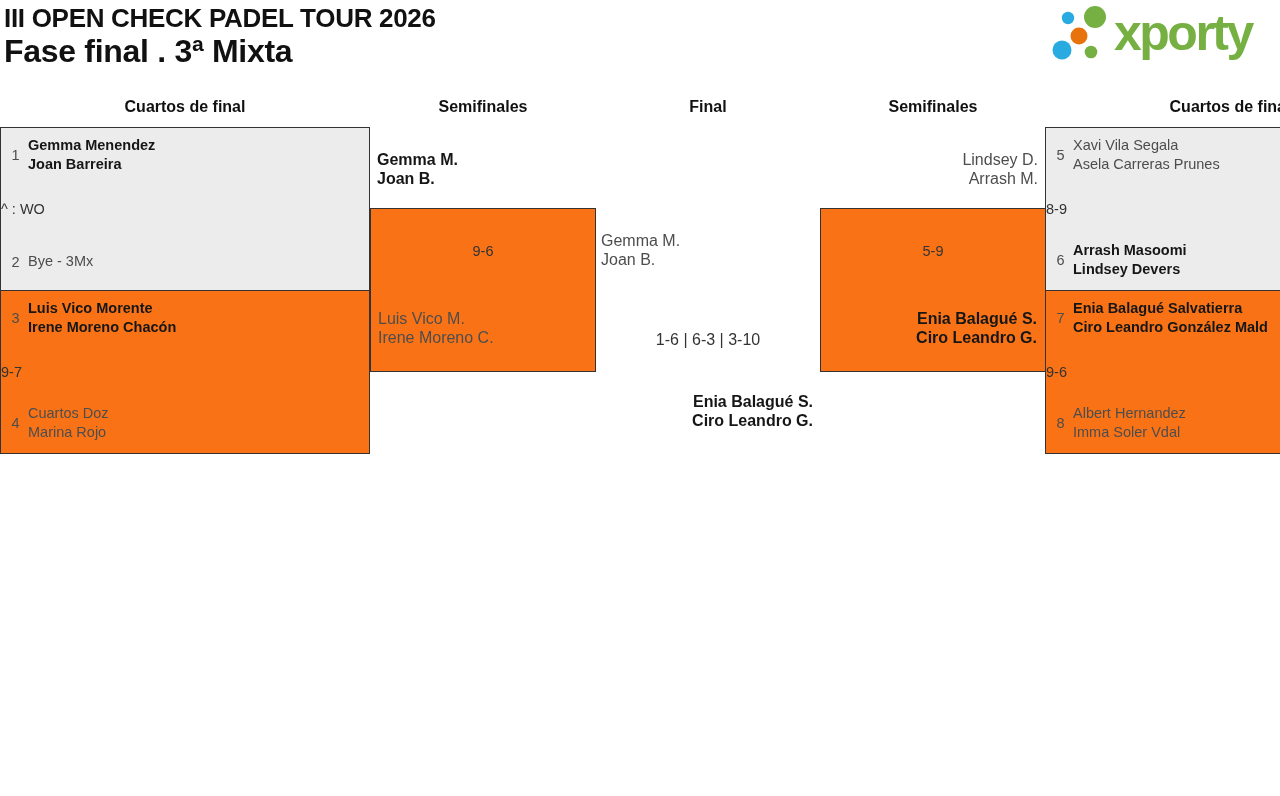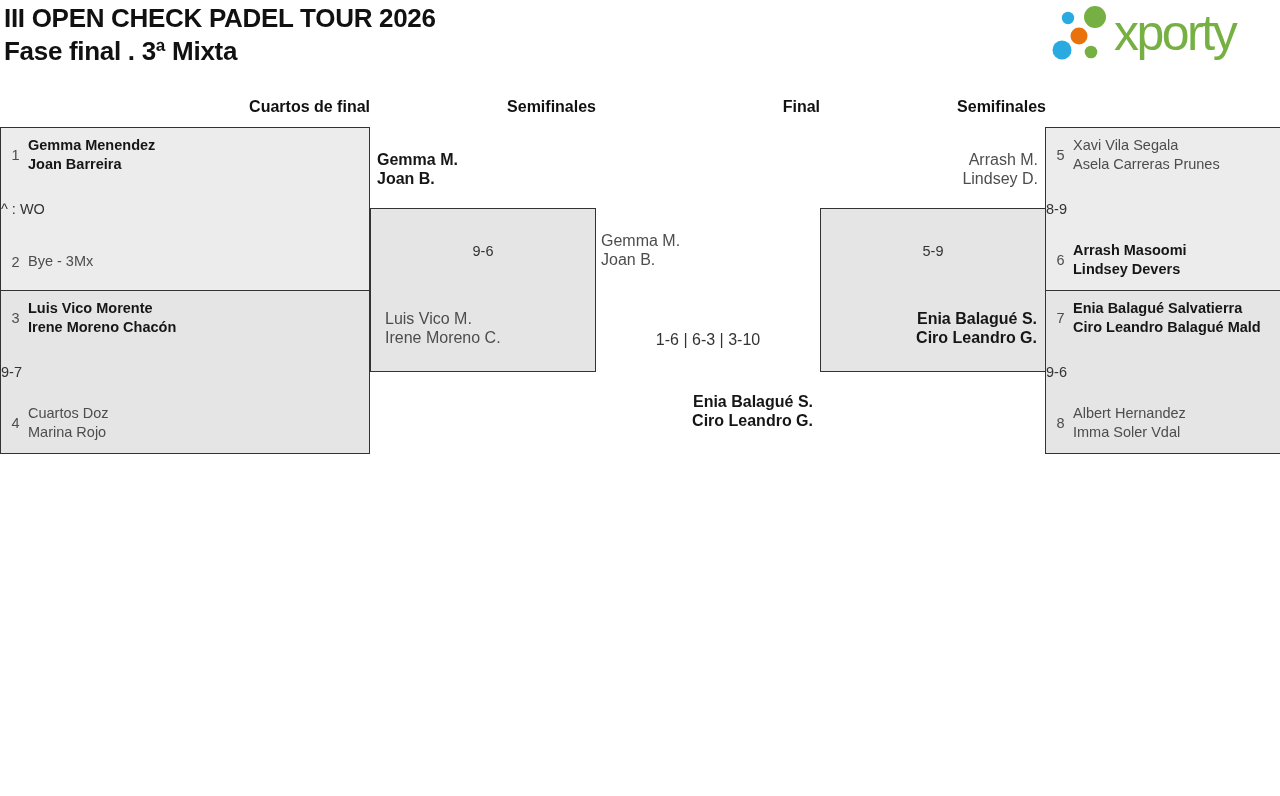--- a/index.html
+++ b/index.html
@@ -3,52 +3,52 @@
 <meta charset="utf-8">
 <style>
   html,body{margin:0;padding:0;background:#fff;}
   #stage{
     position:relative;width:1280px;height:702px;background:#ffffff;
     overflow:hidden;font-family:"Liberation Sans",sans-serif;
     -webkit-font-smoothing:antialiased;
   }
   .title{position:absolute;left:4px;top:2px;font-size:26px;line-height:32px;
     font-weight:700;color:#111;letter-spacing:-0.3px;white-space:nowrap;}
-  .subtitle{position:absolute;left:4px;top:35px;font-size:26px;line-height:32px;
+  .subtitle{position:absolute;left:4px;top:35px;font-size:32px;line-height:32px;
     font-weight:700;color:#111;letter-spacing:-0.3px;white-space:nowrap;}
 
   
   .logo{position:absolute;left:1048px;top:2px;width:232px;height:68px;}
   .logo-dots{position:absolute;left:0;top:0;}
   .logo-text{position:absolute;left:66px;top:0px;font-size:50px;line-height:62px;
-    font-weight:400;color:#76b043;letter-spacing:-2.5px;white-space:nowrap;}
+    font-weight:700;color:#76b043;letter-spacing:-2.5px;white-space:nowrap;}
 
   
   .col-header{position:absolute;top:97px;height:20px;font-size:16px;line-height:20px;
-    font-weight:700;color:#111;text-align:right;white-space:nowrap;}
+    font-weight:700;color:#111;text-align:center;white-space:nowrap;}
 
   
   .box{position:absolute;width:370px;height:164px;border:1px solid #333;
-    box-sizing:border-box;background:#e5e5e5;}
+    box-sizing:border-box;background:#f97316;}
   .box.gray{background:#ececec;}
   .box.sf{width:226px;}
 
   .team{position:absolute;left:8px;right:6px;display:flex;align-items:center;gap:6px;}
   .team.top{top:8px;}
   .team.bottom{bottom:11px;}
   .team.bottom.single{bottom:19px;}
   .seed{width:13px;flex:0 0 13px;text-align:center;font-size:14.5px;color:#4d4d4d;}
   .names{font-size:14.5px;line-height:19px;color:#4d4d4d;white-space:nowrap;}
   .names.winner{font-weight:700;color:#161616;}
   .box-score{position:absolute;left:0;right:0;top:50%;transform:translateY(-50%);
     font-size:14.5px;color:#333;white-space:nowrap;}
   .sf-score{position:absolute;left:0;right:0;top:34px;text-align:center;
     font-size:14.5px;color:#333;white-space:nowrap;}
   .sf-inside{position:absolute;bottom:24px;font-size:14.5px;line-height:19px;white-space:nowrap;}
-  .sf-inside.left{left:14px;}
+  .sf-inside.left{left:7px;}
   .sf-inside.right{right:8px;text-align:right;}
 
   
   .float{position:absolute;font-size:16px;line-height:19px;white-space:nowrap;}
   .float.winner{font-weight:700;color:#161616;}
   .float.loser{color:#4d4d4d;}
   .float.right{text-align:right;}
   .float.score{color:#333;text-align:center;}
 </style>
 </head>
@@ -128,22 +128,22 @@
     <div>Gemma M.</div>
     <div>Joan B.</div>
   </div>
   <div class="float score" style="left:596px;top:330px;width:224px">1-6 | 6-3 | 3-10</div>
   <div class="float winner right" style="left:595px;top:392px;width:218px">
     <div>Enia Balagué S.</div>
     <div>Ciro Leandro G.</div>
   </div>
 
   <div class="float loser right" style="left:820px;top:150px;width:218px">
+    <div>Lindsey D.</div>
     <div>Arrash M.</div>
-    <div>Lindsey D.</div>
   </div>
   <div class="box sf" style="left:820px;top:208px">
     <div class="sf-score">5-9</div>
     <div class="sf-inside right winner float">
       <div>Enia Balagué S.</div>
       <div>Ciro Leandro G.</div>
     </div>
   </div>
 
   <div class="box gray" style="left:1045px;top:127px">
@@ -162,21 +162,21 @@
         <div>Lindsey Devers</div>
       </div>
     </div>
   </div>
 
   <div class="box" style="left:1045px;top:290px">
     <div class="team top">
       <span class="seed">7</span>
       <div class="names winner">
         <div>Enia Balagué Salvatierra</div>
-        <div>Ciro Leandro Balagué Mald</div>
+        <div>Ciro Leandro González Mald</div>
       </div>
     </div>
     <div class="box-score">9-6</div>
     <div class="team bottom">
       <span class="seed">8</span>
       <div class="names">
         <div>Albert Hernandez</div>
         <div>Imma Soler Vdal</div>
       </div>
     </div>

